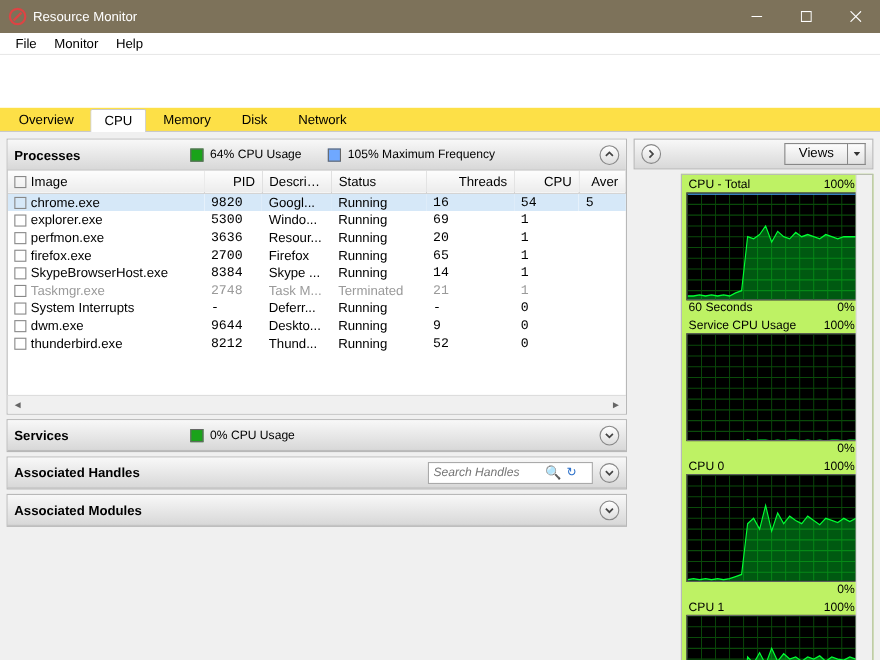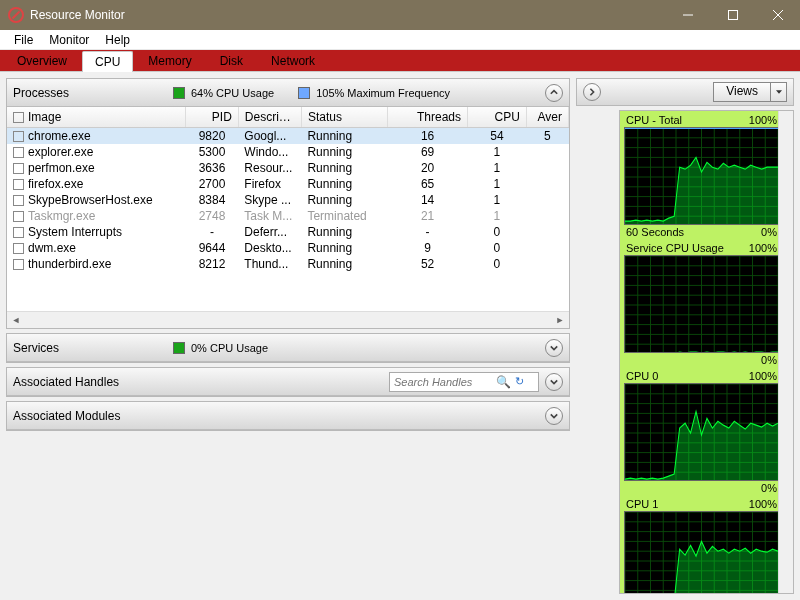--- a/index.html
+++ b/index.html
@@ -12,50 +12,50 @@
 .titlebar .title { flex: 1; font-size: 12px; }
 .titlebar .winbtns { display: flex; }
 .titlebar .winbtn { width: 45px; height: 30px; display: flex; align-items: center; justify-content: center; color: #fff; font-size: 12px; }
 .titlebar .winbtn svg { width: 10px; height: 10px; stroke: #fff; stroke-width: 1; fill: none; }
 
 
 .menubar { height: 20px; background: #fff; display: flex; align-items: center; padding: 0 6px; border-bottom: 1px solid #e8e8e8; }
 .menubar .menuitem { padding: 2px 8px; font-size: 12px; }
 
 
-.tabstrip { height: 22px; background: #b91c1c; display: flex; align-items: flex-end; padding: 0 4px; border-bottom: 1px solid #c9c9c9; }
+.tabstrip { height: 22px; background: #fde047; display: flex; align-items: flex-end; padding: 0 4px; border-bottom: 1px solid #c9c9c9; margin-top: 48px; }
 .tabstrip .tab { padding: 3px 12px; font-size: 12px; border: 1px solid transparent; border-bottom: none; margin-right: 2px; }
 .tabstrip .tab.active { background: #fff; border-color: #c9c9c9; border-radius: 2px 2px 0 0; position: relative; top: 1px; }
 
 
 .main { display: flex; height: calc(600px - 30px - 20px - 22px); background: #f0f0f0; }
 .leftcol { width: 573px; padding: 6px 3px 6px 6px; overflow: hidden; }
 .rightcol { flex: 1; padding: 6px 6px 6px 3px; overflow: hidden; }
 
 
 .panel { background: #fff; margin-bottom: 4px; border: 1px solid #b8b8b8; }
 .panel-header { height: 28px; background: linear-gradient(#f8f8f8,#d8d8d8); border-bottom: 1px solid #bcbcbc; display: flex; align-items: center; padding: 0 6px; }
-.panel-header .ph-title { font-weight: normal; font-size: 12px; min-width: 160px; }
+.panel-header .ph-title { font-weight: bold; font-size: 12px; min-width: 160px; }
 .panel-header .ph-stat { display: flex; align-items: center; font-size: 11px; margin-right: 24px; }
 .panel-header .ph-swatch { width: 12px; height: 12px; margin-right: 6px; border: 1px solid #666; }
 .panel-header .spacer { flex: 1; }
 .panel-header .ph-toggle { width: 18px; height: 18px; border: 1px solid #888; border-radius: 50%; background: linear-gradient(#fff,#ddd); display: flex; align-items: center; justify-content: center; }
 .panel-header .ph-toggle svg { width: 8px; height: 8px; stroke: #444; stroke-width: 2; fill: none; }
 .panel-header .search { display: flex; align-items: center; background: #fff; border: 1px solid #aaa; height: 20px; padding: 0 4px; margin-right: 6px; width: 150px; }
 .panel-header .search input { border: none; outline: none; width: 100px; font-size: 11px; font-style: italic; color: #666; }
 .panel-header .search .sicon { color: #2a6fc9; margin-left: 2px; }
 .panel-header .search .sreset { color: #2a6fc9; margin-left: 4px; font-size: 11px; }
 
 
 .tbl-wrap { overflow: auto; height: 204px; position: relative; }
 .tbl { width: 100%; border-collapse: collapse; font-size: 12px; table-layout: fixed; }
 .tbl th { background: linear-gradient(#fdfdfd,#ececec); border-right: 1px solid #ddd; border-bottom: 1px solid #ccc; text-align: left; padding: 3px 6px; font-weight: normal; position: sticky; top: 0; white-space: nowrap; overflow: hidden; text-overflow: ellipsis; }
 .tbl th.right { text-align: right; }
 .tbl td { padding: 1px 6px; border-bottom: 0; white-space: nowrap; overflow: hidden; text-overflow: ellipsis; }
-.tbl td.right { text-align: center; }
+.tbl td.right { text-align: left; font-family: Liberation Mono, monospace; }
 .tbl tr.sel td { background: #d6e8f8; }
 .tbl tr.dim td { color: #9a9a9a; }
 .tbl .chk { width: 11px; height: 11px; border: 1px solid #888; display: inline-block; margin-right: 4px; vertical-align: middle; }
 .hscroll { height: 17px; background: #f0f0f0; border-top: 1px solid #ddd; display: flex; align-items: center; justify-content: space-between; padding: 0 2px; }
 .hscroll .arrow { width: 14px; height: 14px; display:flex; align-items:center; justify-content:center; color:#666; font-size:9px; }
 
 
 .rtop { height: 28px; background: linear-gradient(#f8f8f8,#d8d8d8); border: 1px solid #b8b8b8; display: flex; align-items: center; padding: 0 6px; margin-bottom: 4px; justify-content: space-between; }
 .rtop .ph-toggle2 { width: 18px; height: 18px; border: 1px solid #888; border-radius: 50%; background: linear-gradient(#fff,#ddd); display: flex; align-items: center; justify-content: center; }
 .rtop .ph-toggle2 svg { width: 8px; height: 8px; stroke: #444; stroke-width: 2; fill: none; }

